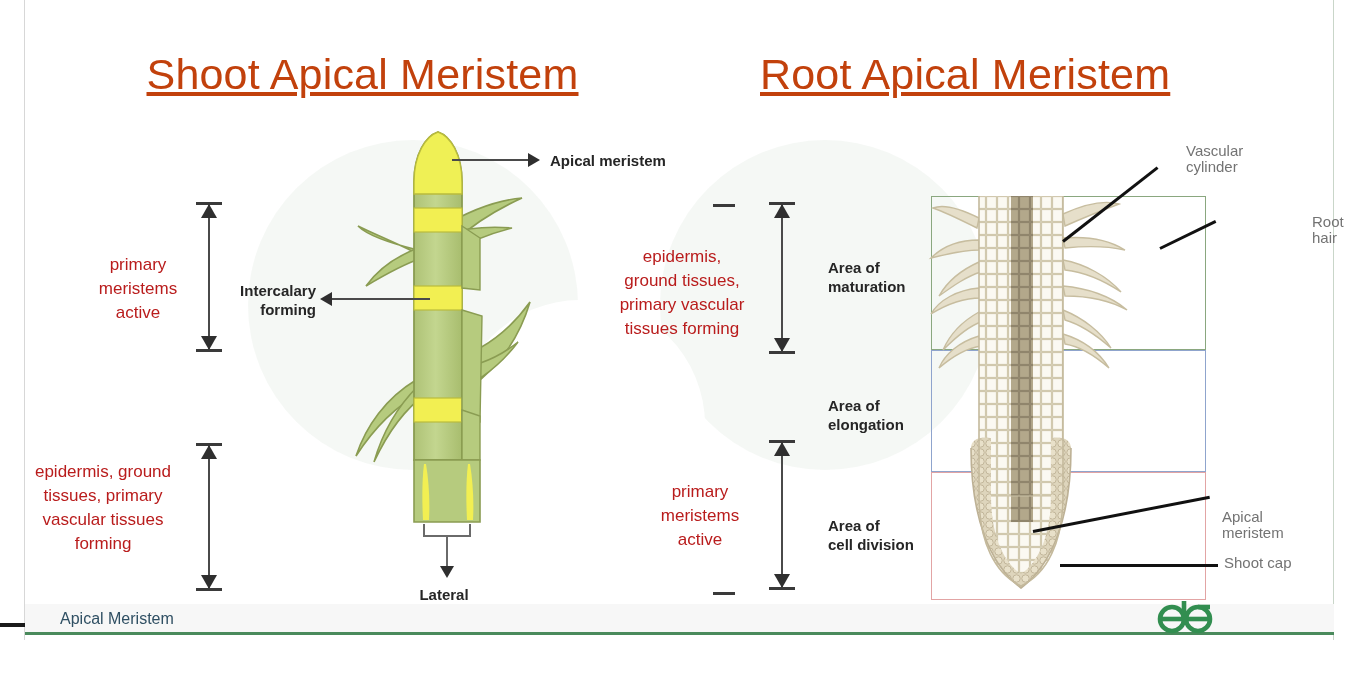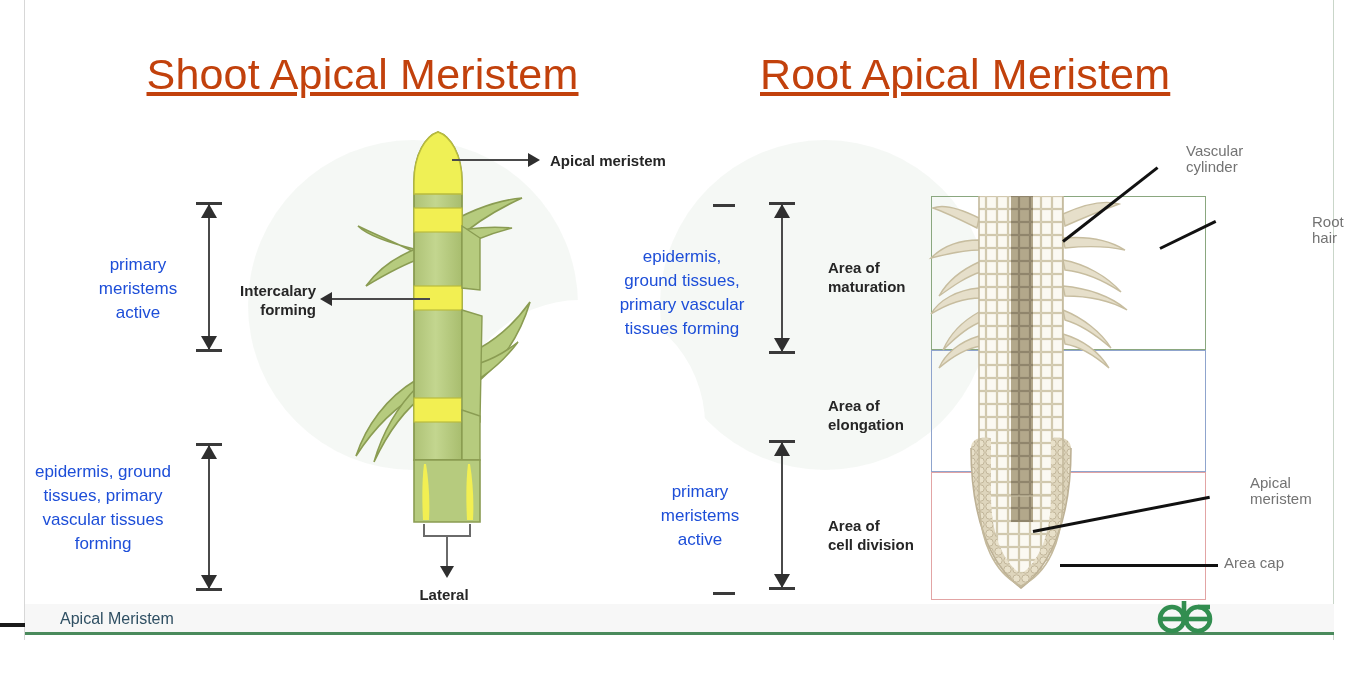--- a/index.html
+++ b/index.html
@@ -46,21 +46,21 @@
     text-decoration: underline;
   }
   #title-shoot { left: 140px; top: 50px; width: 445px; text-align: center; }
   #title-root  { left: 760px; top: 50px; width: 445px; text-align: left; }
 
   
   .side-label {
     position: absolute;
     font-size: 17px;
     line-height: 24px;
-    color: #1d4ed8;
+    color: #b91c1c;
   }
   .bold-label {
     position: absolute;
     font-size: 15px;
     line-height: 19px;
     font-weight: bold;
     color: #262626;
   }
   .callout-label {
     position: absolute;
@@ -329,25 +329,25 @@
 cell division</div>
 
   <div class="leader thick" style="left:1063px; top:240px; width:120px; transform: rotate(-38deg);"></div>
   <div class="callout-label" style="left:1186px; top:143px; white-space:pre-line;">Vascular
 cylinder</div>
 
   <div class="leader thick" style="left:1160px; top:247px; width:62px; transform: rotate(-26deg);"></div>
   <div class="callout-label" style="left:1284px; top:214px; white-space:pre-line;margin-left:28px;">Root hair</div>
 
   <div class="leader thick" style="left:1033px; top:530px; width:180px; transform: rotate(-11deg);"></div>
-  <div class="callout-label" style="left:1222px; top:475px; white-space:pre-line;margin-left:28px;">Apical
+  <div class="callout-label" style="left:1222px; top:509px; white-space:pre-line;">Apical
 meristem</div>
 
   <div class="leader thick" style="left:1060px; top:564px; width:158px;"></div>
-  <div class="callout-label" style="left:1224px; top:555px; white-space:pre-line;">Area cap</div>
+  <div class="callout-label" style="left:1224px; top:555px; white-space:pre-line;">Shoot cap</div>
 
   <div id="footer-bar"></div>
   <div id="footer-title">Apical Meristem</div>
   <div id="footer-rule"></div>
 
   <svg id="logo" viewBox="0 0 62 40">
     <g fill="none" stroke="#328e50" stroke-width="4.6">
       <circle cx="17" cy="22" r="12"></circle>
       <circle cx="43" cy="22" r="12"></circle>
       <path d="M5,22 L29,22"></path>

